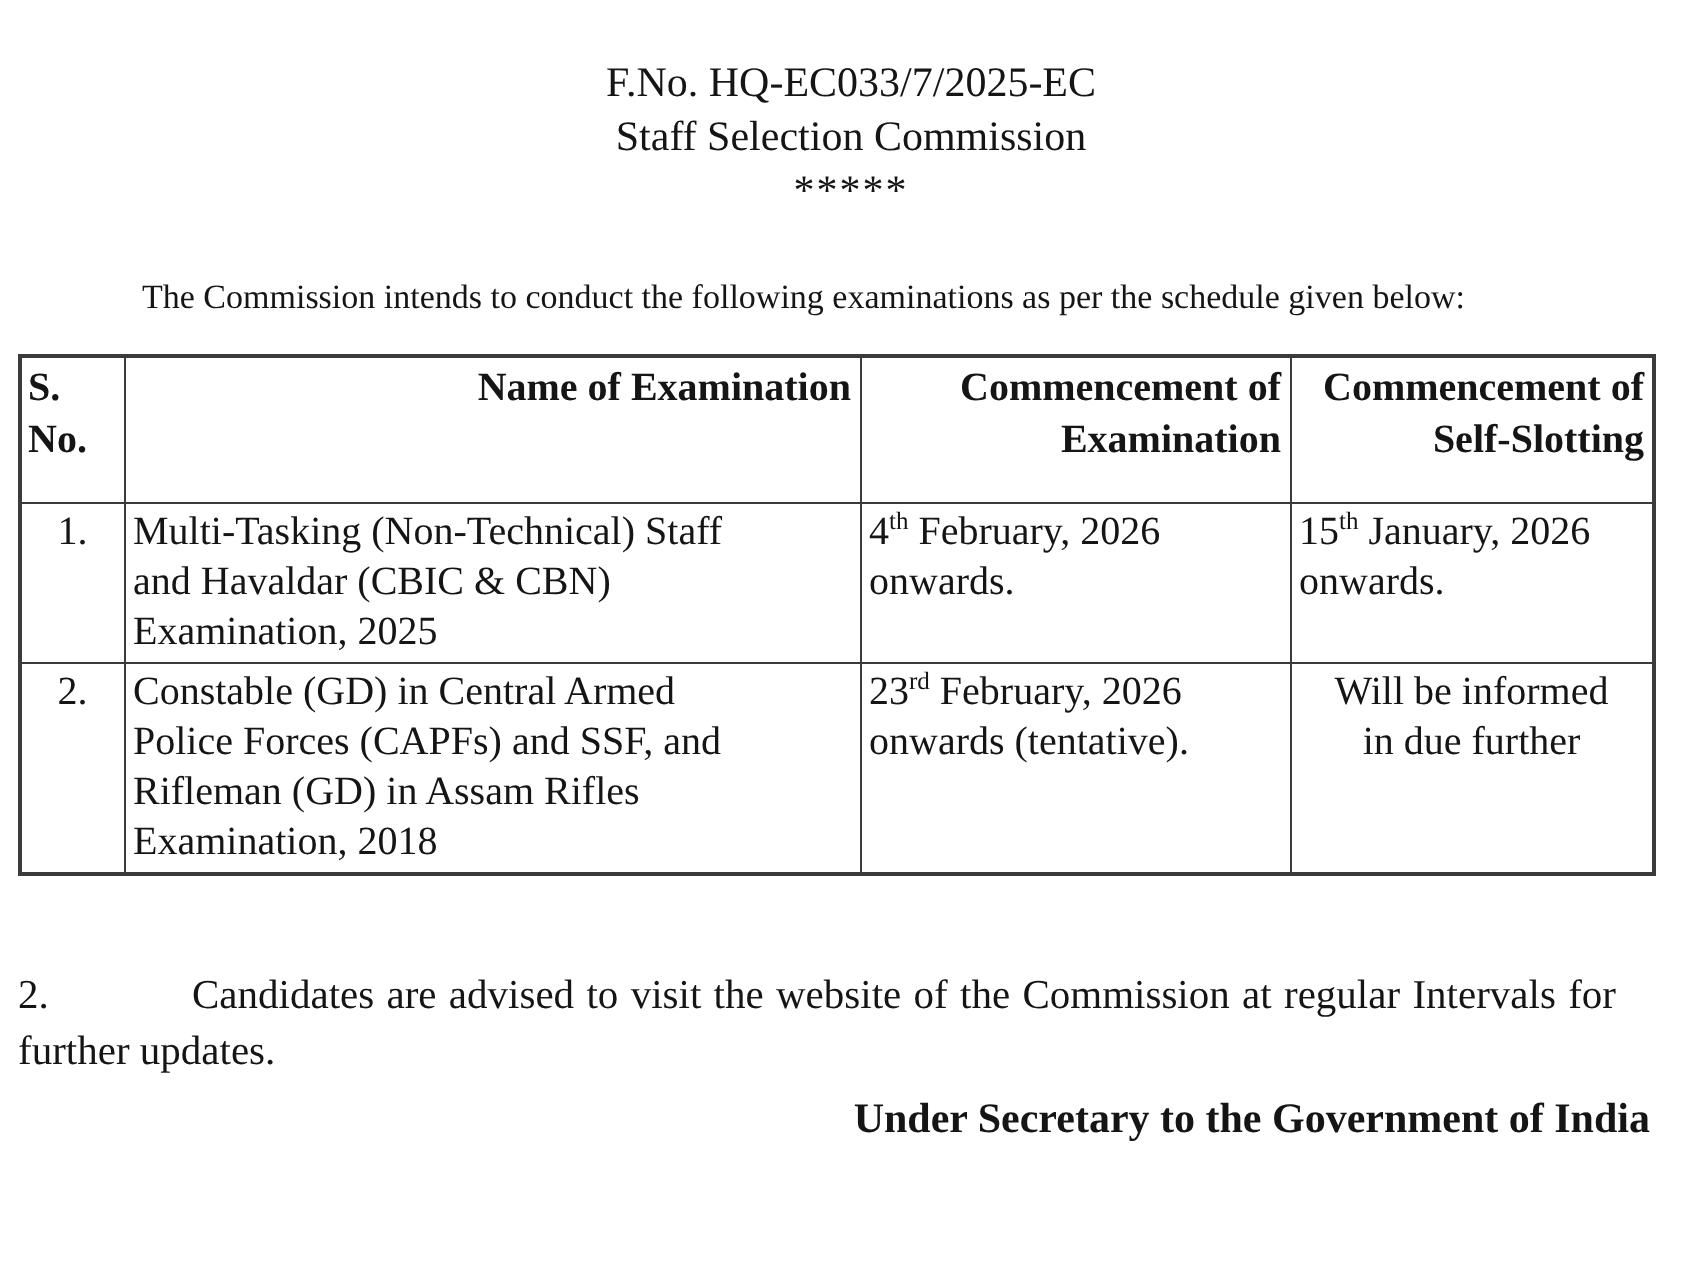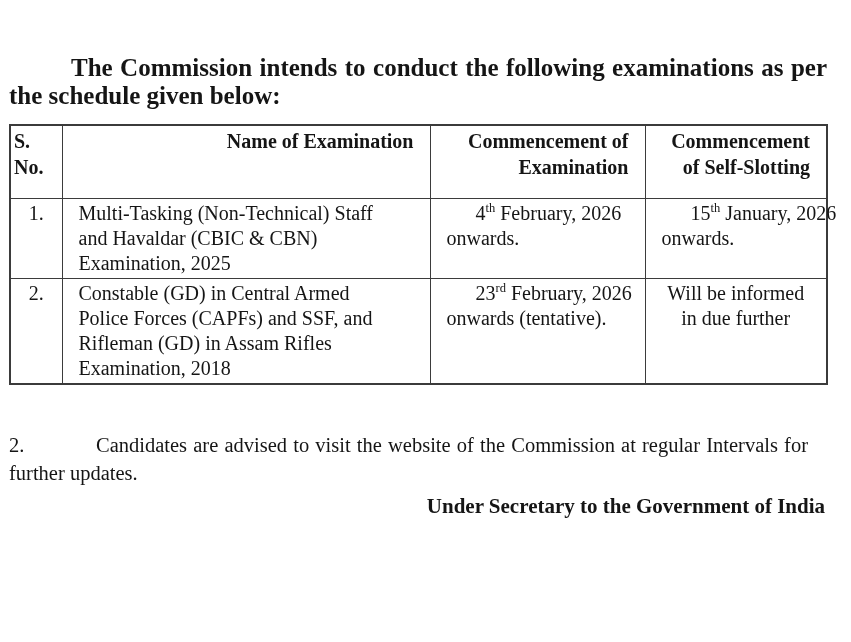--- a/index.html
+++ b/index.html
@@ -29,25 +29,24 @@
     font-weight: bold;
     text-decoration: underline;
     text-underline-offset: 3px;
     text-decoration-thickness: 2px;
     letter-spacing: 0.3px;
   }
 
   
   .intro {
     margin: 26px 24px 0 9px;
-    font-size: 25px;
+    font-size: 17px;
     line-height: 28px;
     text-align: justify;
     text-indent: 62px;
-    font-weight: bold;
   }
   .closing {
     margin: 46px 43px 0 9px;
     font-size: 20.5px;
     line-height: 28px;
     text-align: justify;
   }
   .closing .para-num {
     display: inline-block;
     width: 87px;
@@ -58,55 +57,60 @@
   table.schedule {
     margin: 14px 0 0 9px;
     border-collapse: collapse;
     border: 2px solid #3b3b3b;
     table-layout: fixed;
     width: 817px;
   }
   table.schedule th, table.schedule td {
     border: 1px solid #3b3b3b;
     vertical-align: top;
-    padding: 2px 16px;
+    padding: 2px 4px;
     font-size: 20px;
   }
   table.schedule th {
     font-weight: bold;
     line-height: 26px;
     text-align: right;
     height: 73px;
   }
   table.schedule th.col-sno { text-align: left; padding-left: 3px; }
   table.schedule td { line-height: 25px; }
   tr.row-1 td { height: 75px; }
   tr.row-2 td { height: 105px; }
   td.cell-sno { text-align: center; }
-  .date-line { white-space: nowrap; margin-left: 29px; }
+  .date-line { white-space: nowrap; }
   .sup {
     font-size: 12.5px;
     vertical-align: super;
     line-height: 0;
   }
   td.cell-slot-center { text-align: center; }
 
   .signature {
     margin: 6px 26px 0 0;
     text-align: right;
     font-size: 21px;
     line-height: 27px;
     font-weight: bold;
   }
 </style>
 </head>
 <body>
 
 <div class="page">
 
+  <div class="doc-header">
+    <div>F.No. HQ-EC033/7/2025-EC</div>
+    <div>Staff Selection Commission</div>
+    <div class="stars">*****</div>
+  </div>
 
 
   <p class="intro">The Commission intends to conduct the following examinations as per the schedule given below:</p>
 
   <table class="schedule">
     <colgroup>
       <col style="width:52px">
       <col style="width:368px">
       <col style="width:215px">
       <col style="width:182px">

